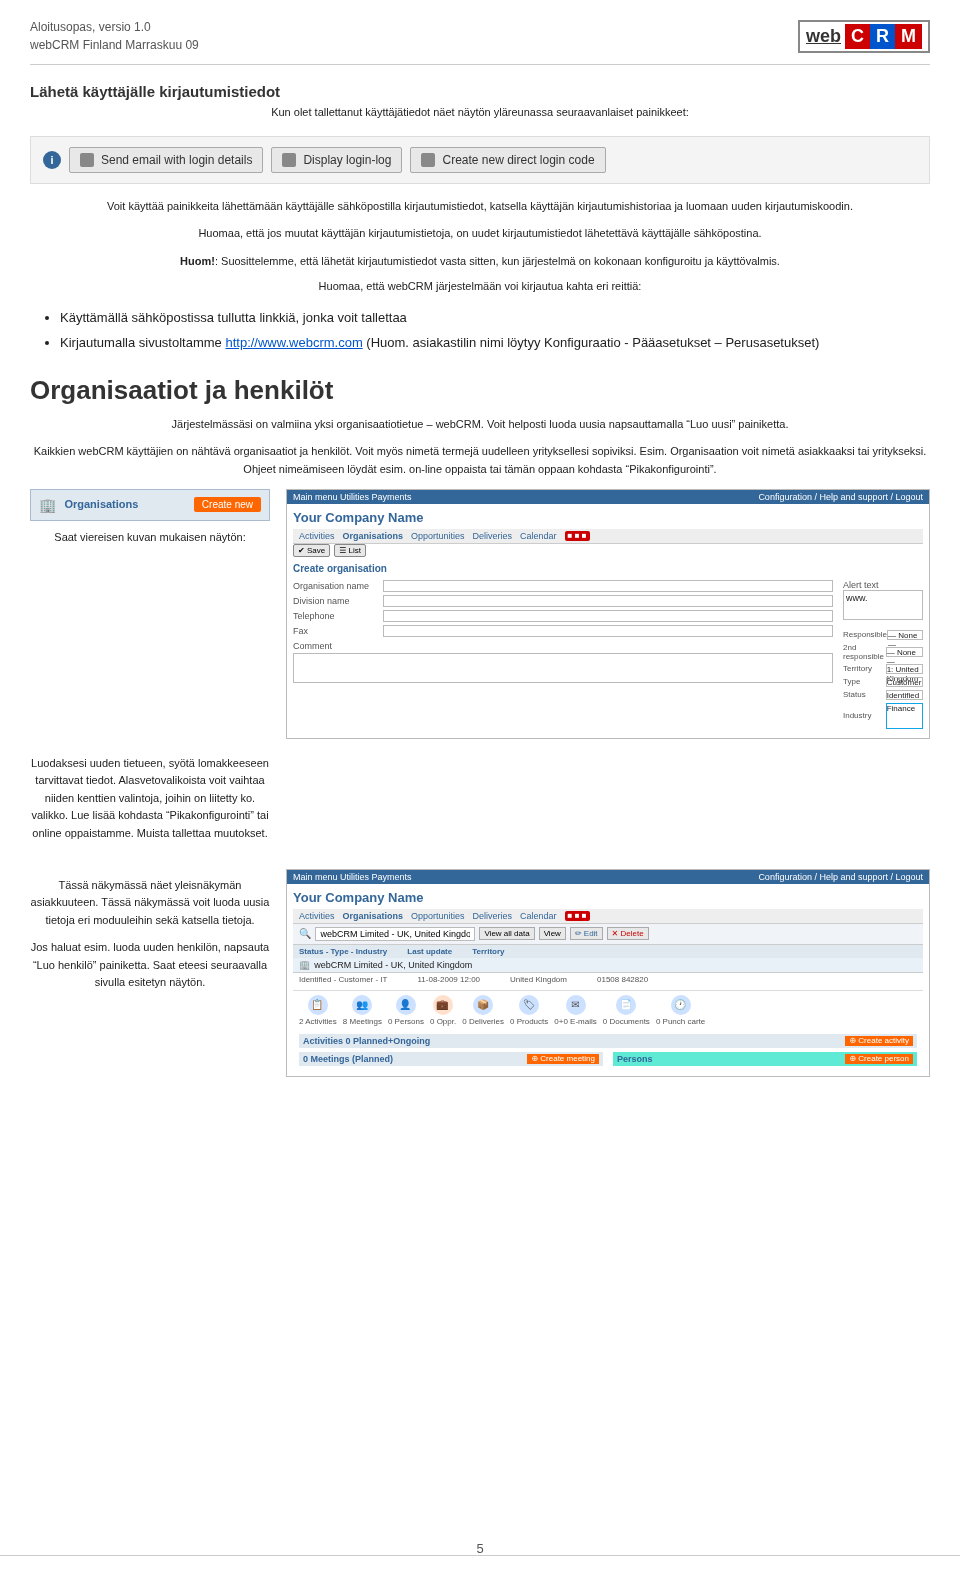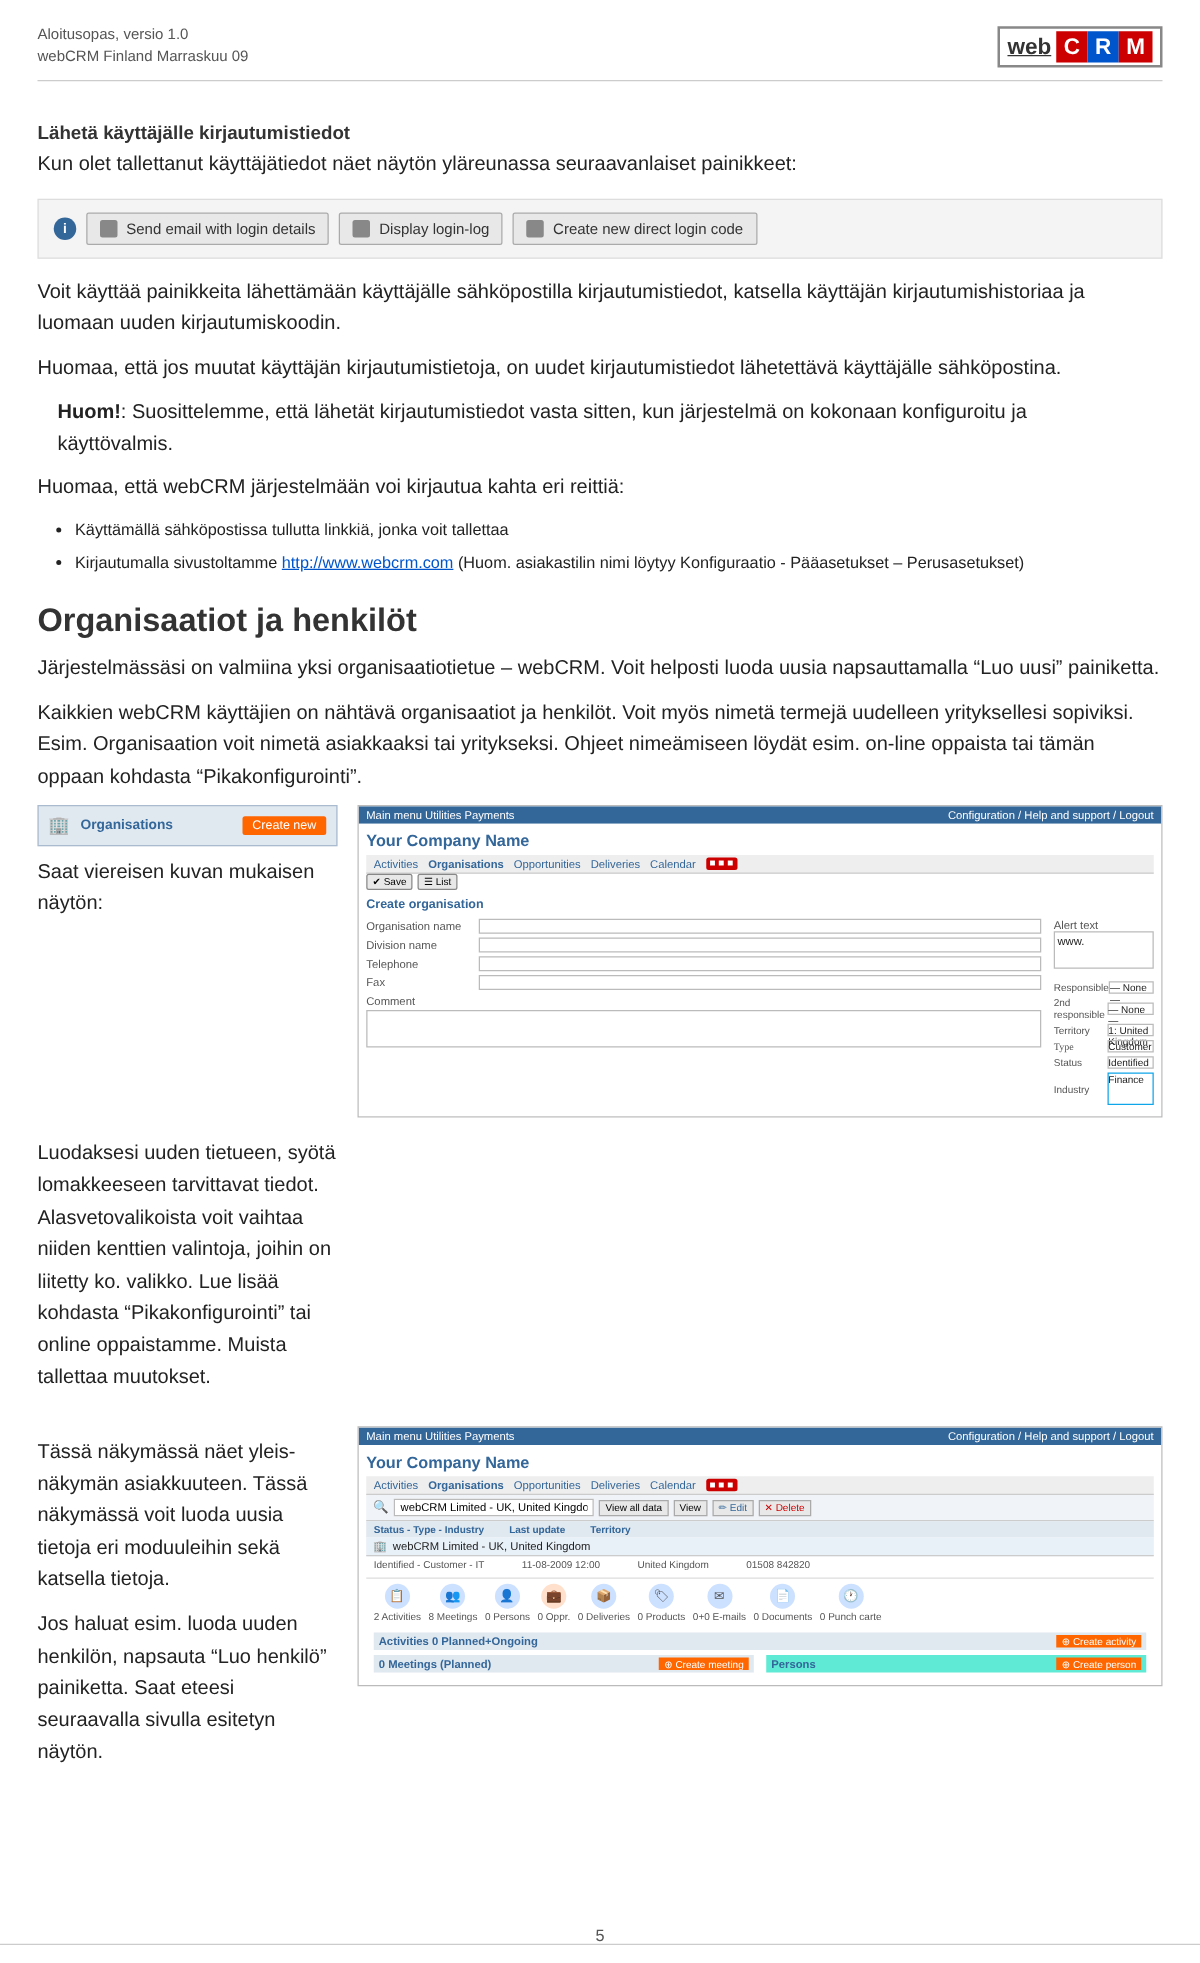--- a/index.html
+++ b/index.html
@@ -17,22 +17,22 @@
       width: 960px;
       min-height: 1570px;
       padding: 18px 30px 30px 30px;
       position: relative;
     }
 
     
     .header {
       display: flex;
       justify-content: space-between;
-      align-items: flex-end;
-      margin-bottom: 33px;
+      align-items: center;
+      margin-bottom: 18px;
       border-bottom: 1px solid #ccc;
       padding-bottom: 10px;
     }
     .header-left {
       font-size: 12px;
       color: #555;
       line-height: 1.5;
     }
     .header-left .version-line { font-size: 12px; color: #555; }
 
@@ -52,24 +52,25 @@
     
     .section-heading {
       font-size: 15px;
       font-weight: bold;
       color: #333;
       margin-bottom: 4px;
     }
 
     
     .body-text {
-      font-size: 16px;
+      font-size: 11px;
       line-height: 1.6;
       margin-bottom: 10px;
       color: #222;
+      text-align: center;
     }
 
     
     .buttons-bar {
       display: flex;
       align-items: center;
       gap: 8px;
       margin: 14px 0;
       padding: 10px 12px;
       background: #f4f4f4;
@@ -414,21 +415,21 @@
                   </div>
                 <div class="crm-form-row">
                     <span style="font-size:8px;color:#555;width:70px;">2nd responsible</span>
                     <div style="border:1px solid #bbb;width:60px;height:10px;font-size:8px;">— None—</div>
                   </div>
                 <div class="crm-form-row">
                     <span style="font-size:8px;color:#555;width:70px;">Territory</span>
                     <div style="border:1px solid #bbb;width:60px;height:10px;font-size:8px;">1: United Kingdom</div>
                   </div>
                 <div class="crm-form-row">
-                    <span style="font-size:8px;color:#555;width:70px;font-family:Liberation Serif, serif;">Type</span>
+                    <span style="font-size:8px;color:#555;width:70px;">Type</span>
                     <div style="border:1px solid #bbb;width:60px;height:10px;font-size:8px;">Customer</div>
                   </div>
                 <div class="crm-form-row">
                     <span style="font-size:8px;color:#555;width:70px;">Status</span>
                     <div style="border:1px solid #bbb;width:60px;height:10px;font-size:8px;">Identified</div>
                   </div>
                 <div class="crm-form-row">
                     <span style="font-size:8px;color:#555;width:70px;">Industry</span>
                     <div style="border:1px solid #0ea5e9;width:60px;height:26px;font-size:8px;">Finance</div>
                   </div>

